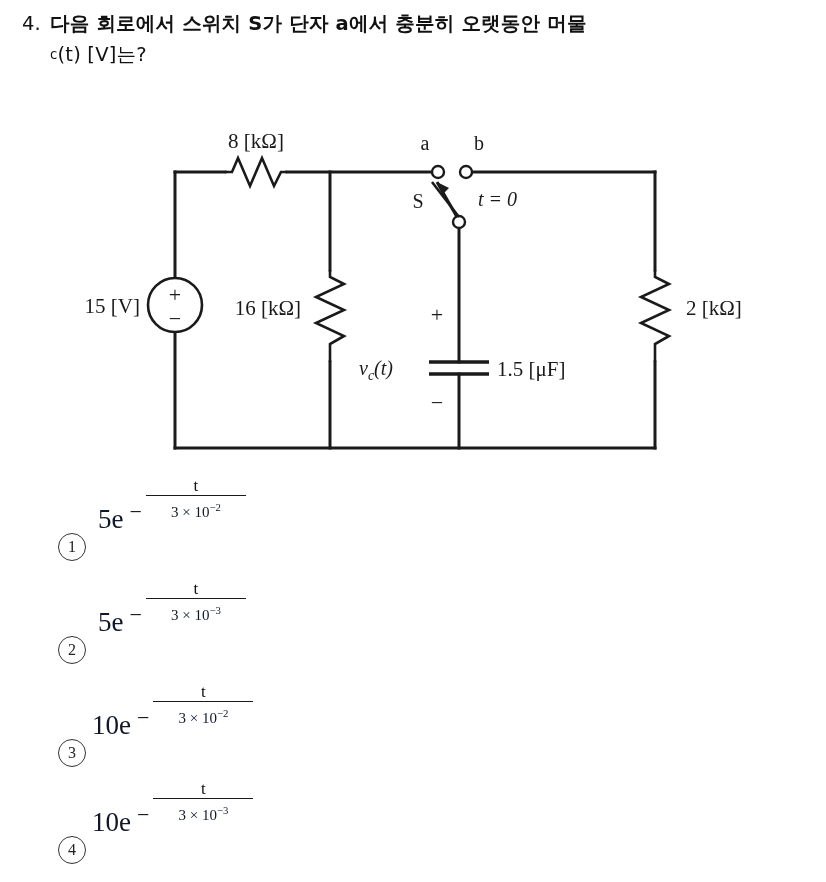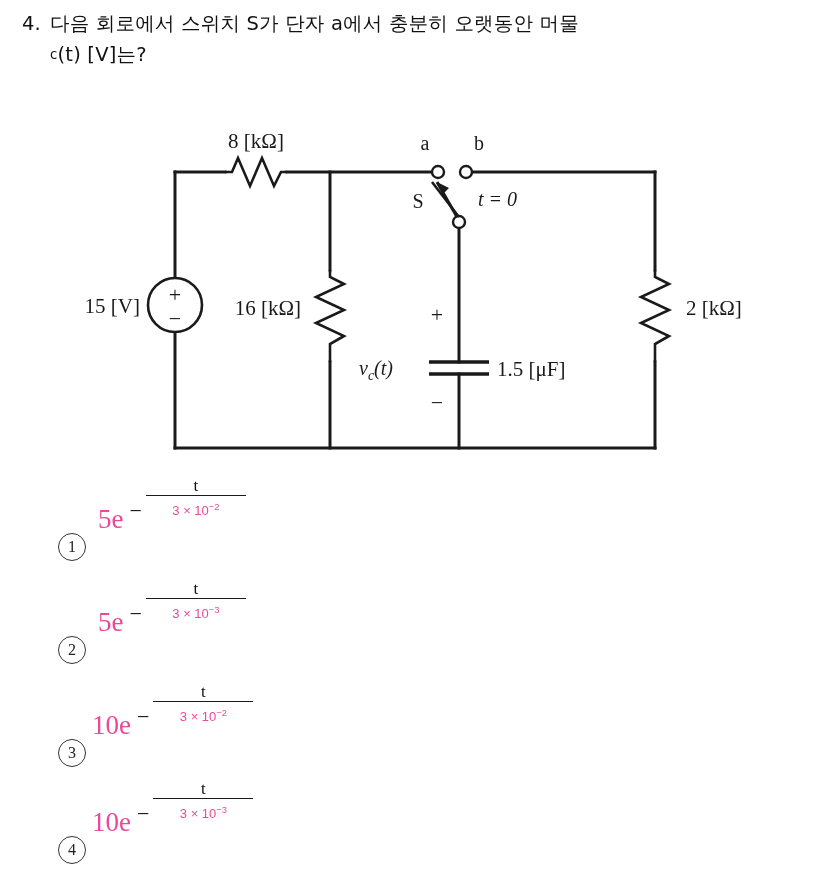--- a/index.html
+++ b/index.html
@@ -32,21 +32,21 @@
     letter-spacing: 0.2px;
     white-space: pre;
     color: #111;
   }
   .q-num {
     width: 28px;
     flex: 0 0 28px;
     font-family: "DejaVu Sans", sans-serif;
     font-size: 19.5px;
   }
-  .q-text { flex: 1 1 auto; }
+  .q-text { flex: 1 1 auto; font-weight: bold; }
   .q-indent { padding-left: 28px; }
   .q-line sub {
     font-size: 0.68em;
     vertical-align: -0.22em;
   }
 
   
   #circuit-figure {
     position: absolute;
     left: 0;
@@ -105,21 +105,21 @@
   .choice-expr {
     position: absolute;
     left: 98px;
     display: flex;
     align-items: flex-start;
   }
   .coef {
     font-family: "Liberation Serif", serif;
     font-size: 27px;
     line-height: 1;
-    color: #ec4899;
+    color: #0f172a;
   }
   .expo {
     display: flex;
     align-items: center;
     margin-left: 6px;
     margin-top: -30px;
   }
   .minus-sign {
     font-family: "Liberation Serif", serif;
     font-size: 22px;
@@ -141,25 +141,25 @@
     padding: 0 6px;
     color: #111;
   }
   .frac-bar {
     height: 1.4px;
     background: #1a1a1a;
     width: 100%;
     min-width: 100px;
   }
   .frac-den {
-    font-family: Liberation Sans, sans-serif;
-    font-size: 13px;
+    font-family: Liberation Serif, serif;
+    font-size: 15px;
     line-height: 21px;
     padding: 1px 4px 0 4px;
-    color: #ec4899;
+    color: #0f172a;
     white-space: nowrap;
   }
   .frac-den sup {
     font-size: 0.72em;
     vertical-align: 0.55em;
   }
 
   
   .choice-1 .choice-expr { top: 36px; }
   .choice-2 .choice-expr { top: 36px; }

